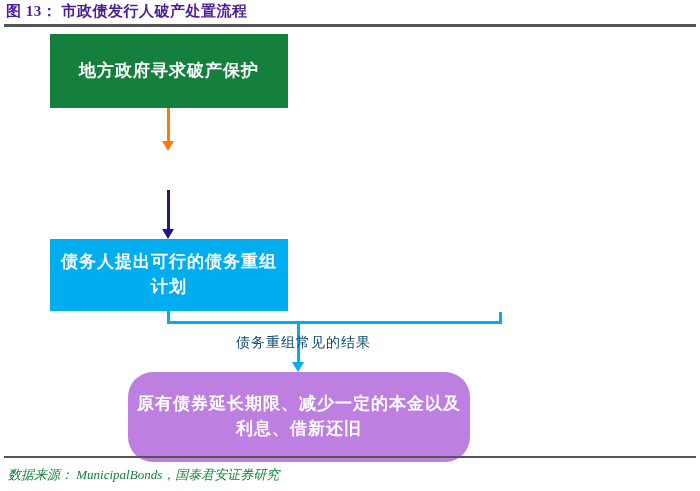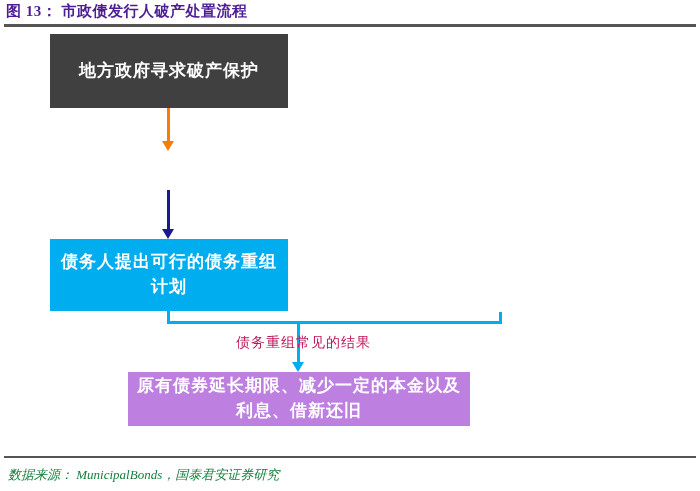--- a/index.html
+++ b/index.html
@@ -63,25 +63,25 @@
     align-items: center;
     justify-content: center;
     text-align: center;
     color: #ffffff;
     font-weight: bold;
     font-size: 17px;
     line-height: 1.45;
     letter-spacing: 1px;
     padding: 2px 6px;
   }
-  .node-govt     { left: 50px;  top: 34px;  width: 238px; height: 74px;  background: #404040; }
+  .node-govt     { left: 50px;  top: 34px;  width: 238px; height: 74px;  background: #15803d; }
   .node-publish  { left: 50px;  top: 150px; width: 238px; height: 40px;  background: #1a1a8c; }
   .node-debtor   { left: 50px;  top: 239px; width: 238px; height: 72px;  background: #00aeef; }
   .node-creditor { left: 346px; top: 236px; width: 309px; height: 76px;  background: #09a94e; }
-  .node-outcome  { left: 128px; top: 372px; width: 342px; height: 54px;  background: #bd7fe0; }
+  .node-outcome  { left: 128px; top: 372px; width: 342px; height: 90px;  background: #bd7fe0; border-radius: 25px; }
 
   
   .seg {
     position: absolute;
   }
   .v-line { width: 3px; }
   .h-line { height: 3px; }
 
   .arrow-head {
     position: absolute;
@@ -104,21 +104,21 @@
   .conn-cyan-stub-right { left: 499px; top: 312px; height: 12px; background: #00aeef; }
   .conn-cyan-bar        { left: 167px; top: 321px; width: 335px; background: #00aeef; }
   .conn-cyan-drop       { left: 297px; top: 321px; height: 43px; background: #00aeef; }
   .conn-cyan-head       { left: 292px; top: 362px; border-top: 10px solid #00aeef; }
 
   .edge-label {
     position: absolute;
     left: 236px;
     top: 334px;
     font-size: 14px;
-    color: #be185d;
+    color: #0c4a6e;
     letter-spacing: 1px;
     white-space: nowrap;
   }
 </style>
 </head>
 <body>
 
 <div id="figure">
 
   <div class="fig-title">图 13： 市政债发行人破产处置流程</div>

